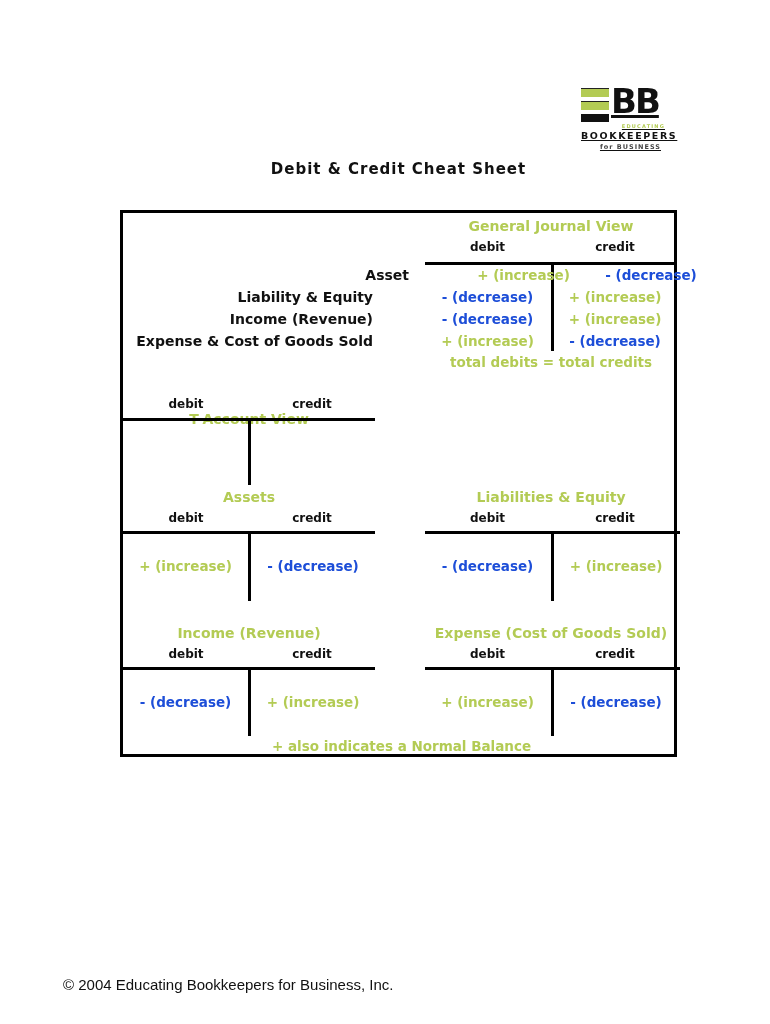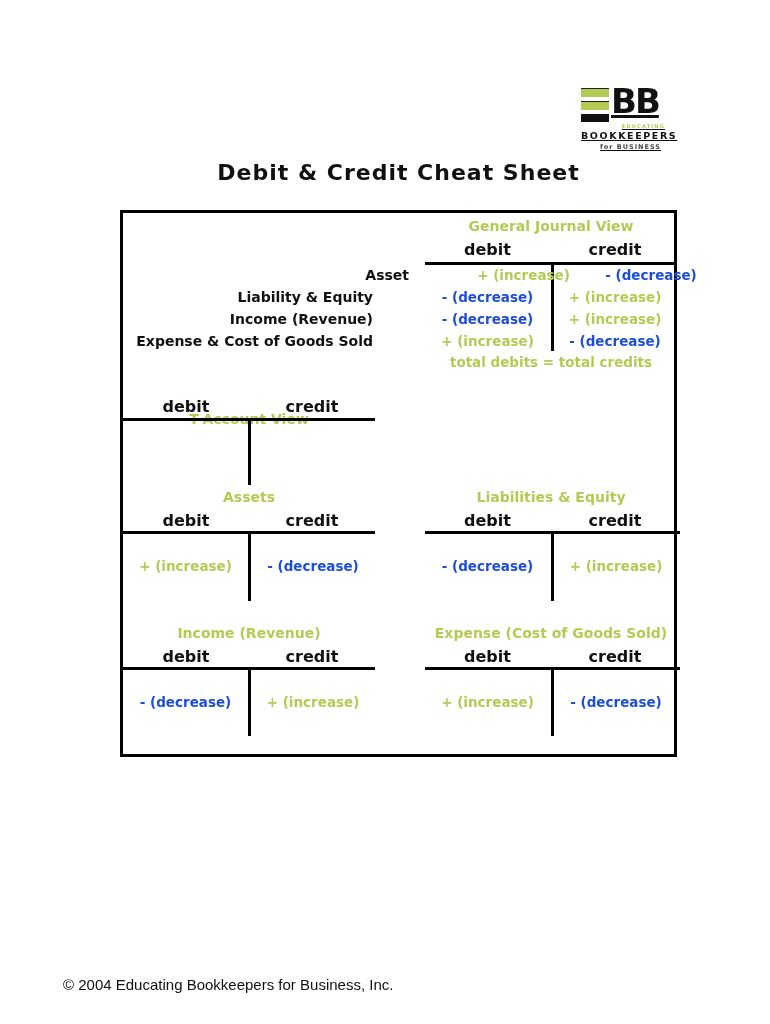--- a/index.html
+++ b/index.html
@@ -15,35 +15,35 @@
   .logo-bar{width:28px;height:8px;margin-bottom:4px;}
   .logo-bar.green{background:var(--green);border-top:1px solid #222;}
   .logo-bar.black{background:#111;margin-bottom:0;}
   .logo-bb{font-weight:bold;font-size:34px;line-height:32px;letter-spacing:-2px;color:#111;}
   .logo-educating{font-size:5px;font-weight:bold;letter-spacing:1.2px;color:var(--green);text-align:right;margin-top:1px;}
   .logo-bookkeepers{font-size:9.5px;font-weight:bold;letter-spacing:1.6px;color:#111;margin-top:1px;white-space:nowrap;}
   .logo-forbusiness{font-size:6.5px;font-weight:bold;letter-spacing:1px;color:#444;text-align:right;margin-top:2px;padding-right:4px;}
   
   .title{
     position:absolute;left:120px;top:160px;width:557px;margin:0;
-    text-align:center;font-size:22px;font-weight:bold;color:#111;
+    text-align:center;font-size:15px;font-weight:bold;color:#111;
     letter-spacing:1px;
   }
   
   .sheet-box{
     position:absolute;left:120px;top:210px;width:557px;height:547px;
     border:3px solid #000;box-sizing:border-box;
   }
   .abs{position:absolute;}
   .rule{position:absolute;background:#000;height:3px;}
   .vline{position:absolute;background:#000;width:3px;}
   .green{color:var(--green);}
   .black{color:#1d4ed8;}
   .sec-title{font-size:14px;font-weight:bold;text-align:center;color:var(--green);white-space:nowrap;}
-  .hdr{font-size:16px;font-weight:bold;text-align:center;color:#111;}
+  .hdr{font-size:12px;font-weight:bold;text-align:center;color:#111;}
   .cell{font-size:13.5px;font-weight:bold;text-align:center;white-space:nowrap;}
   .gj-row{position:absolute;left:0;width:557px;height:22px;line-height:22px;}
   .gj-label{position:absolute;left:0;width:250px;text-align:right;font-size:14px;font-weight:bold;color:#111;white-space:nowrap;}
   .gj-debit{position:absolute;left:302px;width:125px;text-align:center;}
   .gj-credit{position:absolute;left:430px;width:124px;text-align:center;}
   .footnote{font-size:13.5px;font-weight:bold;text-align:center;color:var(--green);}
   
   .footer{
     position:absolute;left:63px;top:976px;font-family:"Liberation Sans",sans-serif;
     font-size:15px;color:#111;
@@ -129,15 +129,16 @@
   <div class="abs cell green" style="left:128px;top:481px;width:124px;">+ (increase)</div>
 
   <div class="abs sec-title" style="left:302px;top:412px;width:252px;">Expense (Cost of Goods Sold)</div>
   <div class="abs hdr" style="left:302px;top:434px;width:125px;">debit</div>
   <div class="abs hdr" style="left:430px;top:434px;width:124px;">credit</div>
   <div class="rule" style="left:302px;top:454px;width:255px;"></div>
   <div class="vline" style="left:428px;top:454px;height:69px;"></div>
   <div class="abs cell green" style="left:302px;top:481px;width:125px;">+ (increase)</div>
   <div class="abs cell black" style="left:431px;top:481px;width:124px;">- (decrease)</div>
 
+  <div class="abs footnote" style="left:0;top:525px;width:557px;">+ also indicates a Normal Balance</div>
 </div>
 
 <div class="footer">© 2004 Educating Bookkeepers for Business, Inc.</div>
 
 </body></html>

